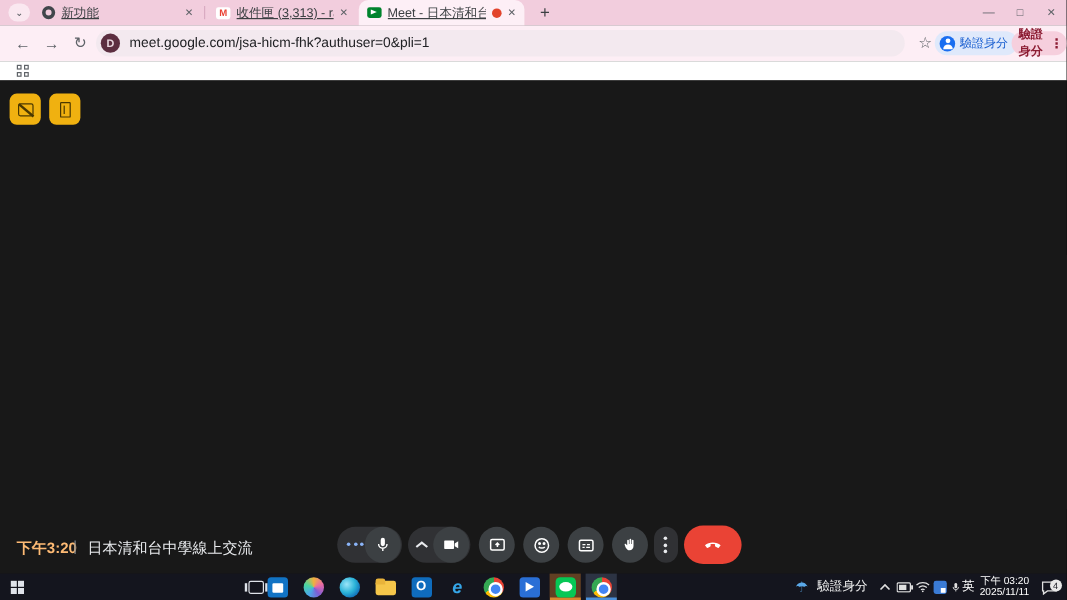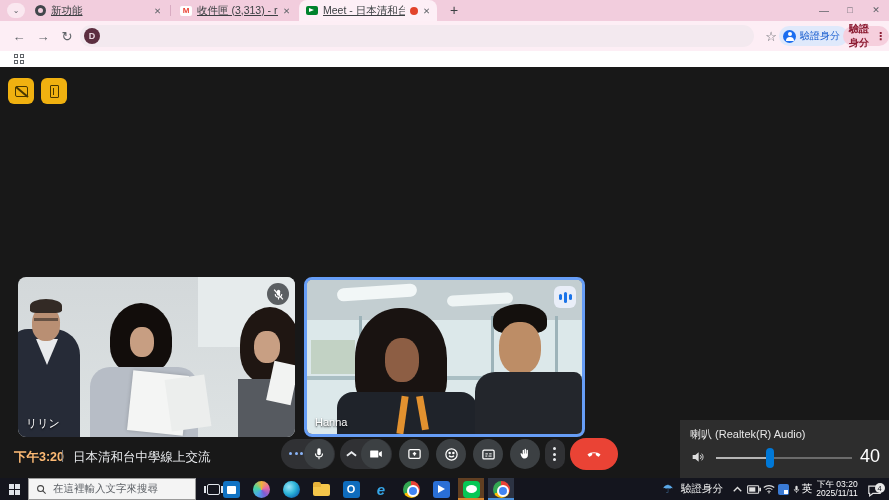--- a/index.html
+++ b/index.html
@@ -153,20 +153,21 @@
     <div class="winbtn" style="left:838px;">□</div>
     <div class="winbtn" style="left:864px;">✕</div>
   </div>
 
   <div class="toolbar">
     <div class="navbtn" style="left:8px;">←</div>
     <div class="navbtn" style="left:32px;">→</div>
     <div class="navbtn" style="left:56px;">↻</div>
     <div class="urlpill">
       <span class="siteicon"></span>
+      <span class="urltext">meet.google.com/jsa-hicm-fhk?authuser=0&amp;pli=1</span>
     </div>
     <div class="navbtn" style="left:760px;">☆</div>
     <div class="chip chip-verify">
       <span class="avatar-ic"></span>
       <span>驗證身分</span>
     </div>
     <div class="chip chip-update">
       <span>驗證身分</span>
       <span class="menu3">⋮</span>
     </div>
@@ -185,75 +186,21 @@
 
     <div class="fxbtn" style="left:8px;">
         <span class="fx-ic1"></span>
       </div>
     <div class="fxbtn" style="left:41px;">
         <span class="fx-ic2"></span>
       </div>
 
 
 
-    <div class="tile" style="left:18px;top:210px;width:277px;height:160px;">
-      <i class="s" style="inset:0;background:linear-gradient(#d3d8da,#dde2e3);"></i>
-      <i class="s" style="left:180px;top:0;width:97px;height:70px;background:#e6ebec;"></i>
-      <i class="s" style="left:-8px;top:52px;width:70px;height:108px;background:#262b37;border-radius:18px 26px 0 0;"></i>
-      <i class="s" style="left:18px;top:62px;width:22px;height:26px;background:#e8eaec;clip-path:polygon(0 0,100% 0,50% 100%);"></i>
-      <i class="s" style="left:14px;top:30px;width:28px;height:34px;background:#b98f73;border-radius:45%;"></i>
-      <i class="s" style="left:12px;top:22px;width:32px;height:14px;background:#332a25;border-radius:50% 50% 20% 20%;"></i>
-      <i class="s" style="left:16px;top:41px;width:24px;height:3px;background:rgba(20,20,20,.5);"></i>
-      <i class="s" style="left:92px;top:26px;width:62px;height:70px;background:#120d0b;border-radius:50% 50% 38% 38%;"></i>
-      <i class="s" style="left:112px;top:50px;width:24px;height:30px;background:#c79e82;border-radius:45%;"></i>
-      <i class="s" style="left:72px;top:90px;width:108px;height:70px;background:#b7bdc6;border-radius:20px 20px 0 0;"></i>
-      <i class="s" style="left:112px;top:96px;width:56px;height:60px;background:#f4f5f4;transform:rotate(6deg);box-shadow:0 0 4px rgba(0,0,0,.2);"></i>
-      <i class="s" style="left:150px;top:100px;width:40px;height:52px;background:#eceeed;transform:rotate(-8deg);"></i>
-      <i class="s" style="left:222px;top:30px;width:60px;height:76px;background:#1f1612;border-radius:50% 50% 40% 40%;"></i>
-      <i class="s" style="left:236px;top:54px;width:26px;height:32px;background:#c89f83;border-radius:45%;"></i>
-      <i class="s" style="left:220px;top:102px;width:60px;height:58px;background:#565a60;"></i>
-      <i class="s" style="left:252px;top:86px;width:25px;height:40px;background:#f2f3f2;transform:rotate(12deg);"></i>
-      <div class="tile-status">
-        <svg width="13" height="13" viewBox="0 0 24 24">
-            <rect x="9" y="3" width="6" height="11" rx="3" fill="#fff"></rect>
-            <path d="M6 11a6 6 0 0 0 12 0M12 17v4" stroke="#fff" stroke-width="2" fill="none"></path>
-            <line x1="4" y1="3" x2="20" y2="21" stroke="#fff" stroke-width="2.4"></line>
-          </svg>
-      </div>
-      <div class="tile-name">リリン</div>
-    </div>
-
-    <div class="tile speaking" style="left:304px;top:210px;width:281px;height:160px;">
-      <i class="s" style="inset:0;background:#dce8ea;"></i>
-      <i class="s" style="left:0;top:0;width:275px;height:40px;background:#c3ced1;"></i>
-      <i class="s" style="left:30px;top:6px;width:80px;height:13px;background:#f2f7f7;border-radius:7px;transform:rotate(-4deg);"></i>
-      <i class="s" style="left:140px;top:14px;width:66px;height:11px;background:#eef4f4;border-radius:6px;transform:rotate(-3deg);"></i>
-      <i class="s" style="left:52px;top:36px;width:3px;height:62px;background:#9db3b9;"></i>
-      <i class="s" style="left:118px;top:36px;width:3px;height:62px;background:#9db3b9;"></i>
-      <i class="s" style="left:184px;top:36px;width:3px;height:62px;background:#9db3b9;"></i>
-      <i class="s" style="left:248px;top:36px;width:3px;height:62px;background:#9db3b9;"></i>
-      <i class="s" style="left:0;top:96px;width:275px;height:4px;background:#aabfc4;"></i>
-      <i class="s" style="left:4px;top:60px;width:44px;height:34px;background:#c2d2c4;"></i>
-      <i class="s" style="left:48px;top:28px;width:92px;height:104px;background:#191311;border-radius:48% 48% 30% 30%;"></i>
-      <i class="s" style="left:78px;top:58px;width:34px;height:44px;background:#8d5e44;border-radius:45%;"></i>
-      <i class="s" style="left:30px;top:112px;width:140px;height:42px;background:#1f232a;border-radius:16px 16px 0 0;"></i>
-      <i class="s" style="left:92px;top:116px;width:7px;height:38px;background:#e2912f;transform:rotate(8deg);"></i>
-      <i class="s" style="left:112px;top:116px;width:7px;height:34px;background:#e2912f;transform:rotate(-10deg);"></i>
-      <i class="s" style="left:186px;top:24px;width:54px;height:30px;background:#14100d;border-radius:50% 50% 30% 30%;"></i>
-      <i class="s" style="left:192px;top:42px;width:42px;height:52px;background:#bd8d66;border-radius:45%;"></i>
-      <i class="s" style="left:168px;top:92px;width:107px;height:62px;background:#23262c;border-radius:20px 8px 0 0;"></i>
-      <div class="tile-status sq">
-        <span class="bars">
-            <i style="height:6px;"></i>
-            <i style="height:11px;"></i>
-            <i style="height:6px;"></i>
-          </span>
-      </div>
-      <div class="tile-name">Hanna</div>
-    </div>
+
 
 
     <div class="bbar-time">下午3:20</div>
     <div class="bbar-sep">|</div>
     <div class="bbar-title">日本清和台中學線上交流</div>
 
     <div class="ctl-pill" style="left:281px;width:54px;"></div>
     <div class="dots-h">
         <i></i>
         <i></i>
@@ -308,54 +255,31 @@
           <i></i>
           <i></i>
         </span>
     </div>
     <div class="endcall">
       <svg width="18" height="18" viewBox="0 0 24 24" fill="#fff">
           <path d="M12 9.5c-3.3 0-6.4 1.1-8.7 3l2.1 2.7c.3.4.9.5 1.3.2l2.5-1.6c.3-.2.5-.6.4-1l-.2-1.4c.8-.2 1.7-.3 2.6-.3s1.8.1 2.6.3l-.2 1.4c-.1.4.1.8.4 1l2.5 1.6c.4.3 1 .2 1.3-.2l2.1-2.7c-2.3-1.9-5.4-3-8.7-3z"></path>
         </svg>
     </div>
 
-    <div class="volpanel">
-      <div class="vol-device">喇叭 (Realtek(R) Audio)</div>
-      <div class="vol-speaker">
-        <svg width="16" height="16" viewBox="0 0 24 24">
-            <path d="M4 9v6h4l5 4V5L8 9H4z" fill="#dcdcdc"></path>
-            <path d="M15.5 9a4 4 0 0 1 0 6M17.5 7a7 7 0 0 1 0 10" stroke="#dcdcdc" stroke-width="1.4" fill="none"></path>
-          </svg>
-      </div>
-      <div class="vol-slider">
-        <div class="vol-track">
-            <div class="vol-fill" style="width: 40%;"></div>
-          </div>
-        <div class="vol-handle" style="left: calc(40% - 4px);"></div>
-      </div>
-      <div class="vol-value">40</div>
-    </div>
   </div>
 
   <div class="taskbar">
     <div class="tb" style="left:0;width:28px;">
         <span class="winlogo">
           <i></i>
           <i></i>
           <i></i>
           <i></i>
         </span>
       </div>
-    <div class="tb-search">
-      <svg width="11" height="11" viewBox="0 0 24 24" fill="none" stroke="#444" stroke-width="2.4">
-          <circle cx="10" cy="10" r="6.5"></circle>
-          <path d="M15 15l6 6"></path>
-        </svg>
-      <span>在這裡輸入文字來搜尋</span>
-    </div>
     <div class="tb" style="left:200px;width:26px;">
         <span class="taskview-ic"></span>
       </div>
 
     <div class="slot" style="left:218px;">
         <span class="appic ic-store"></span>
       </div>
     <div class="slot" style="left:248px;">
         <span class="appic ic-copilot"></span>
       </div>

